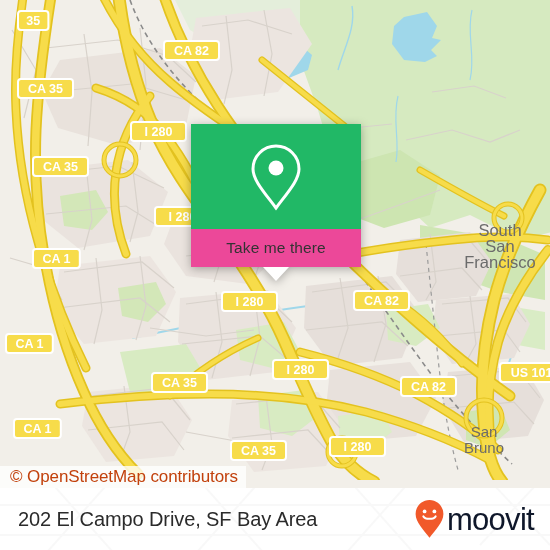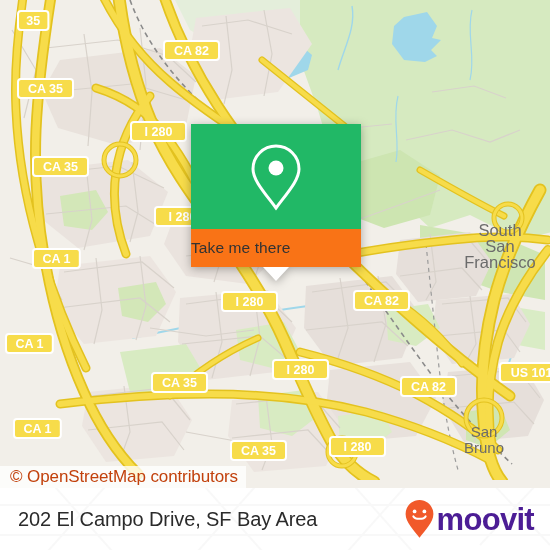--- a/index.html
+++ b/index.html
@@ -55,24 +55,24 @@
   }
   #callout .card-top {
     height: 105px;
     background: #21b866;
     display: flex;
     align-items: center;
     justify-content: center;
   }
   #callout .card-bottom {
     height: 38px;
-    background: #f97316;
+    background: #ec4899;
     display: flex;
     align-items: center;
-    justify-content: flex-start;
+    justify-content: center;
   }
   #callout .cta-text {
     font-size: 15.5px;
     color: #333333;
     letter-spacing: 0.1px;
   }
   #callout .tail {
     position: absolute;
     left: 50%;
     transform: translateX(-50%);
@@ -117,22 +117,22 @@
   }
   #footer .brand {
     position: relative;
     display: flex;
     align-items: center;
     gap: 2px;
     z-index: 2;
   }
   #footer .brand-word {
     font-size: 31px;
-    font-weight: bold;
-    color: #4c1d95;
+    font-weight: normal;
+    color: #0f172a;
     letter-spacing: -0.7px;
     line-height: 1;
   }
 </style>
 </head>
 <body>
 
 <div id="app">
 
   <div id="map">

